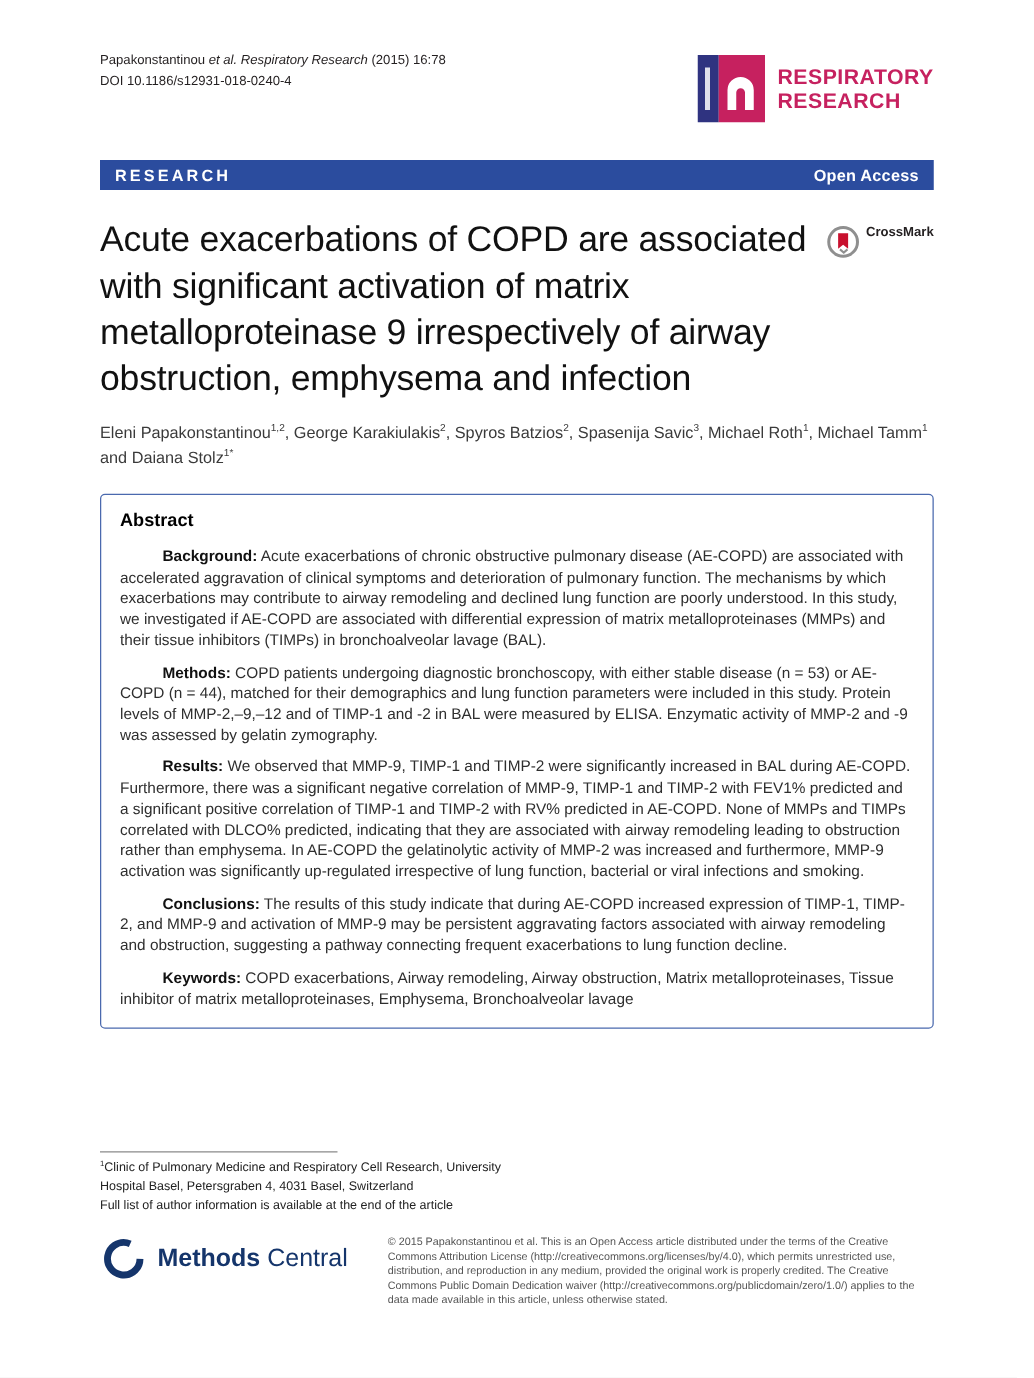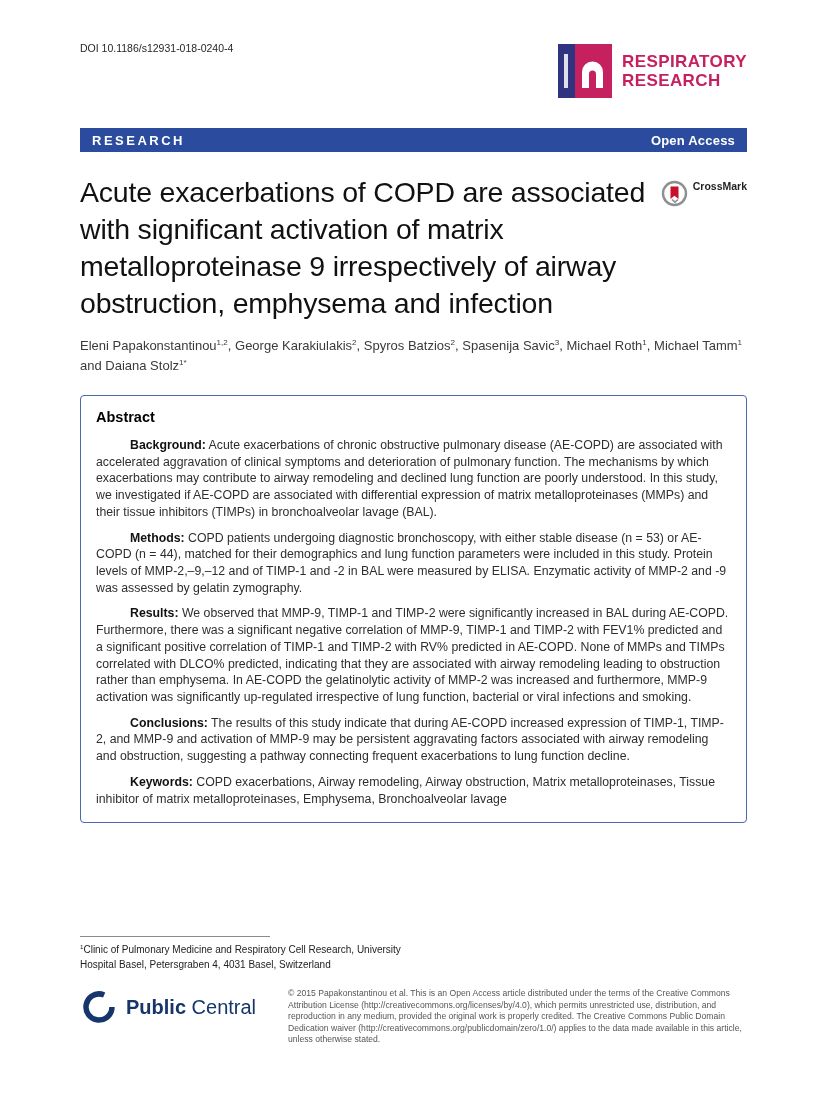--- a/index.html
+++ b/index.html
@@ -76,20 +76,21 @@
   .cm-red { fill: var(--crossmark-red, #C8102E); }
   .bmc-ring { stroke: var(--bmc-navy, #15356B); }
 </style>
 </head>
 <body>
 
 <div class="page">
 
   <header class="top">
     <div class="cite">
+      <div><span>Papakonstantinou </span><span class="it">et al. Respiratory Research</span><span> (2015) 16:78</span></div>
       <div>DOI 10.1186/s12931-018-0240-4</div>
     </div>
     <div class="journal">
       <svg width="54" height="54" viewBox="0 0 54 54" aria-hidden="true">
         <rect class="logo-left" x="0" y="0" width="17" height="54"></rect>
         <rect class="logo-right" x="17" y="0" width="37" height="54"></rect>
         <path d="M24 44 V28 a10.5 10.5 0 0 1 21 0 V44 H38 V30 a3.5 3.5 0 0 0 -7 0 V44 Z" fill="#ffffff"></path>
         <rect x="6" y="10" width="4" height="34" fill="#ffffff" opacity="0.85"></rect>
       </svg>
       <div class="journal-name">
@@ -127,26 +128,27 @@
     <p><strong>Results:</strong> <span>We observed that MMP-9, TIMP-1 and TIMP-2 were significantly increased in BAL during AE-COPD. Furthermore, there was a significant negative correlation of MMP-9, TIMP-1 and TIMP-2 with FEV1% predicted and a significant positive correlation of TIMP-1 and TIMP-2 with RV% predicted in AE-COPD. None of MMPs and TIMPs correlated with DLCO% predicted, indicating that they are associated with airway remodeling leading to obstruction rather than emphysema. In AE-COPD the gelatinolytic activity of MMP-2 was increased and furthermore, MMP-9 activation was significantly up-regulated irrespective of lung function, bacterial or viral infections and smoking.</span></p>
     <p><strong>Conclusions:</strong> <span>The results of this study indicate that during AE-COPD increased expression of TIMP-1, TIMP-2, and MMP-9 and activation of MMP-9 may be persistent aggravating factors associated with airway remodeling and obstruction, suggesting a pathway connecting frequent exacerbations to lung function decline.</span></p>
     <p><strong>Keywords:</strong> <span>COPD exacerbations, Airway remodeling, Airway obstruction, Matrix metalloproteinases, Tissue inhibitor of matrix metalloproteinases, Emphysema, Bronchoalveolar lavage</span></p>
   </section>
 
   <footer>
 
     <div class="footnote">
       <div class="footnote-rule"></div>
       <div><sup>1</sup><span>Clinic of Pulmonary Medicine and Respiratory Cell Research, University Hospital Basel, Petersgraben 4, 4031 Basel, Switzerland</span></div>
+      <div>Full list of author information is available at the end of the article</div>
     </div>
 
     <div class="bottom">
       <div class="bmc-logo">
         <svg width="38" height="38" viewBox="0 0 38 38" aria-hidden="true">
           <circle class="bmc-ring" cx="19" cy="19" r="13" fill="none" stroke-width="5.5" stroke-dasharray="66 16" stroke-dashoffset="-8" transform="rotate(-35 19 19)"></circle>
         </svg>
-        <span class="bmc-text"><span class="b1">Public</span><span class="b2"> Central</span></span>
+        <span class="bmc-text"><span class="b1">Methods</span><span class="b2"> Central</span></span>
       </div>
       <div class="copyright">© 2015 Papakonstantinou et al. This is an Open Access article distributed under the terms of the Creative Commons Attribution License (http://creativecommons.org/licenses/by/4.0), which permits unrestricted use, distribution, and reproduction in any medium, provided the original work is properly credited. The Creative Commons Public Domain Dedication waiver (http://creativecommons.org/publicdomain/zero/1.0/) applies to the data made available in this article, unless otherwise stated.</div>
     </div>
   </footer>
 
 </div>
 
 </body></html>

